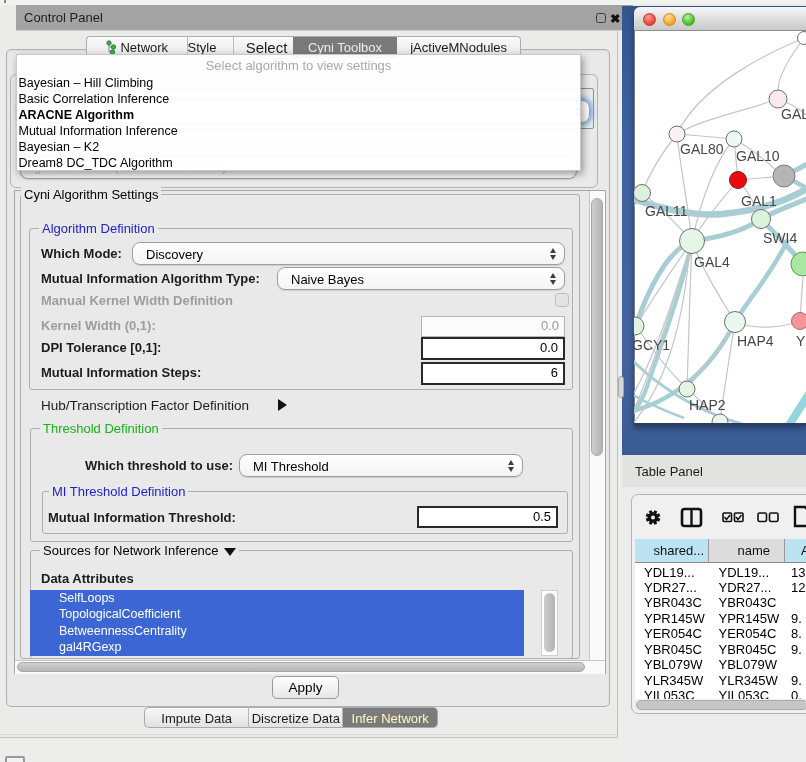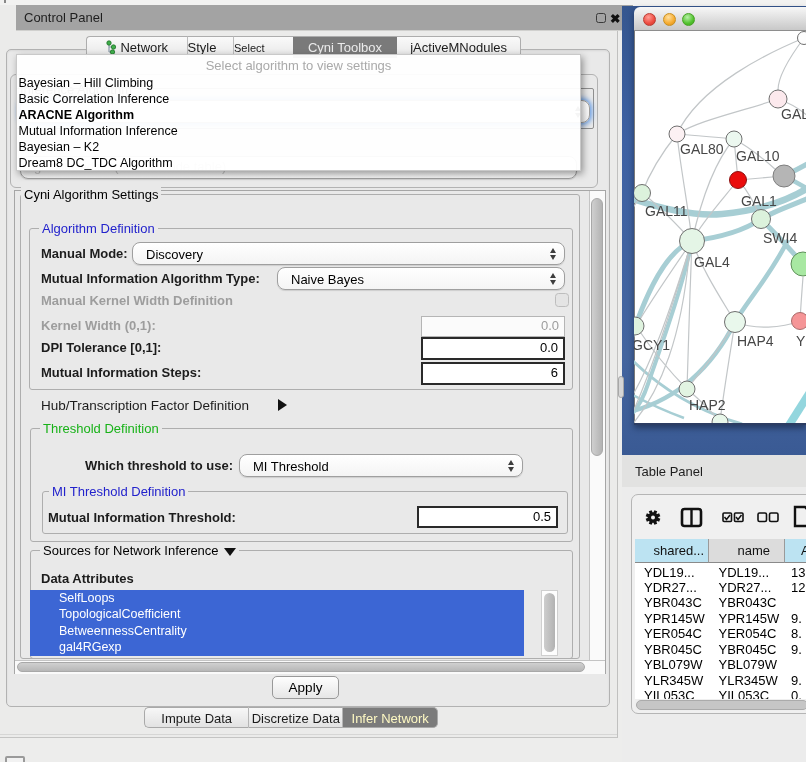--- a/index.html
+++ b/index.html
@@ -47,41 +47,41 @@
       </div>
 
     <div class="abs" id="toptabs" style="left:86px;top:31px;width:435px;height:22px;">
         <div style="position:absolute;top:0;height:22px;left:0px;width:100.5px;border-top:1px solid #adadad;border-bottom:0;text-align:center;font-size:13px;line-height:22px;white-space:nowrap;overflow:hidden;border-left:1px solid #adadad;border-radius:4px 0 0 0;background:linear-gradient(#fafafa,#e6e6e6);color:#1b1b1b;"><svg width="12" height="15" viewBox="0 0 12 15" style="vertical-align:-3px;margin-right:3px;">
             <path d="M4,3 V12 M4,7 H8 M4,12 H7" stroke="#8a9aa8" stroke-width="1.2" fill="none"></path>
             <circle cx="4" cy="3" r="2.2" fill="#3fae4a" stroke="#1e7028" stroke-width="0.8"></circle>
             <circle cx="8.5" cy="7" r="2.2" fill="#3fae4a" stroke="#1e7028" stroke-width="0.8"></circle>
             <circle cx="7.5" cy="12" r="2.2" fill="#3fae4a" stroke="#1e7028" stroke-width="0.8"></circle>
           </svg>Network</div>
         <div style="position:absolute;top:0;height:22px;left:100.5px;width:46.5px;border-top:1px solid #adadad;border-bottom:0;text-align:left;font-size:13px;line-height:22px;white-space:nowrap;overflow:hidden;background:linear-gradient(#fafafa,#e6e6e6);color:#1b1b1b;border-left:1px solid #bcbcbc;">Style</div>
-        <div style="position:absolute;top:0;height:22px;left:147px;width:66px;border-top:1px solid #adadad;border-bottom:0;text-align:left;font-size:11px;line-height:22px;white-space:nowrap;overflow:hidden;background:linear-gradient(#fafafa,#e6e6e6);color:#1b1b1b;border-left:1px solid #bcbcbc;">Select</div>
+        <div style="position:absolute;top:0;height:22px;left:147px;width:66px;border-top:1px solid #adadad;border-bottom:0;text-align:center;font-size:15px;line-height:22px;white-space:nowrap;overflow:hidden;background:linear-gradient(#fafafa,#e6e6e6);color:#1b1b1b;border-left:1px solid #bcbcbc;">Select</div>
         <div style="position:absolute;top:0;height:22px;left:206.7px;width:104.6px;border-top:1px solid #adadad;border-bottom:0;text-align:center;font-size:13px;line-height:22px;white-space:nowrap;overflow:hidden;background:#7a7a7a;color:#ececec;">Cyni Toolbox</div>
         <div style="position:absolute;top:0;height:22px;left:311.3px;width:123.7px;border-top:1px solid #adadad;border-bottom:0;text-align:center;font-size:13px;line-height:22px;white-space:nowrap;overflow:hidden;border-right:1px solid #adadad;border-radius:0 4px 0 0;background:linear-gradient(#fafafa,#e6e6e6);color:#1b1b1b;">jActiveMNodules</div>
       </div>
 
     <div class="abs" style="left:14px;top:185px;width:592px;height:484px;background:#e9e9e9;border:1px solid #a6a6a6;"></div>
 
     <div class="abs" style="left:589px;top:186px;width:16px;height:482px;background:#fafafa;border-left:1px solid #c4c4c4;"></div>
     <div class="abs" style="left:591px;top:193px;width:12px;height:258px;background:linear-gradient(90deg,#cfcfcf,#b3b3b3);border-radius:6px;border:1px solid #a8a8a8;"></div>
 
     <div class="abs" style="left:15px;top:655px;width:590px;height:14px;background:#fafafa;border-top:1px solid #c4c4c4;"></div>
     <div class="abs" style="left:17px;top:657px;width:568px;height:10px;background:linear-gradient(#d0d0d0,#b7b7b7);border-radius:5px;border:1px solid #a8a8a8;"></div>
 
     <div class="fs" style="left:20px;top:189px;width:560px;height:465px;">
       <div class="fslabel" style="left:0px;">Cyni Algorithm Settings</div>
     </div>
 
     <div class="fs" style="left:29px;top:223px;width:544px;height:162px;">
       <div class="fslabel" style="left:9px;color:#2222cc;">Algorithm Definition</div>
     </div>
-    <div class="lbl bold" style="left:41px;top:241px;">Manual Mode:</div>
+    <div class="lbl bold" style="left:41px;top:241px;">Which Mode:</div>
     <div class="combo" style="left:132px;top:237px;width:433px;height:23px;">
         <span class="tx">Discovery</span>
         <span class="spin"></span>
       </div>
     <div class="lbl bold" style="left:41px;top:266px;">Mutual Information Algorithm Type:</div>
     <div class="combo" style="left:277px;top:262px;width:288px;height:23px;">
         <span class="tx">Naive Bayes</span>
         <span class="spin"></span>
       </div>
     <div class="lbl bold gray" style="left:41px;top:288px;">Manual Kernel Width Definition</div>

